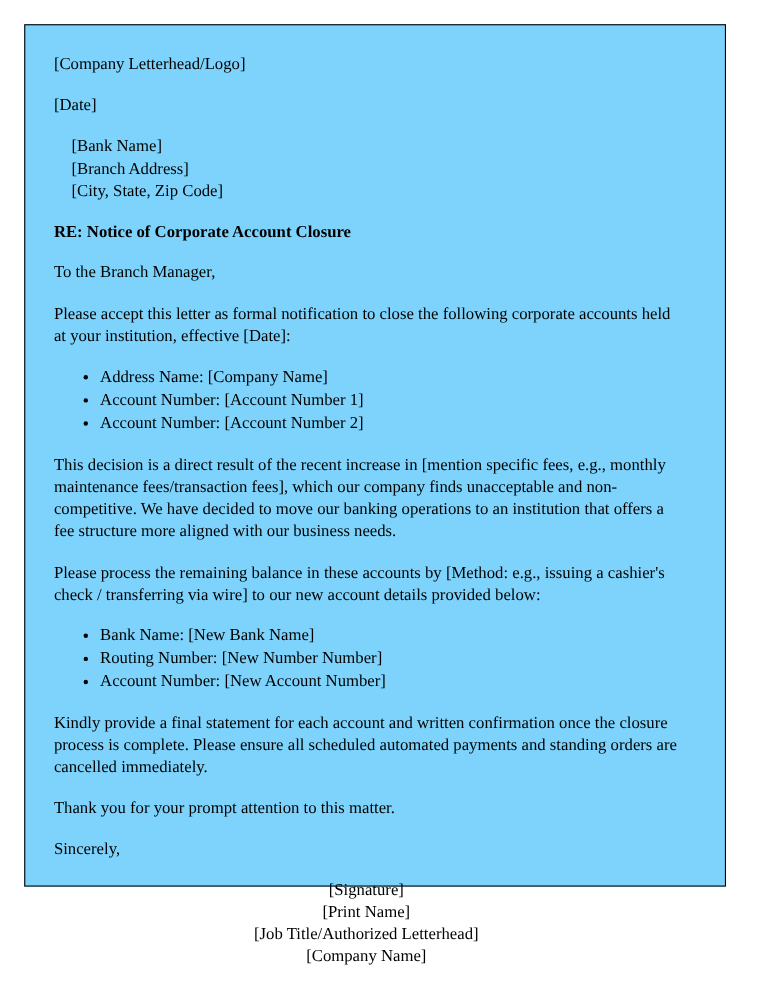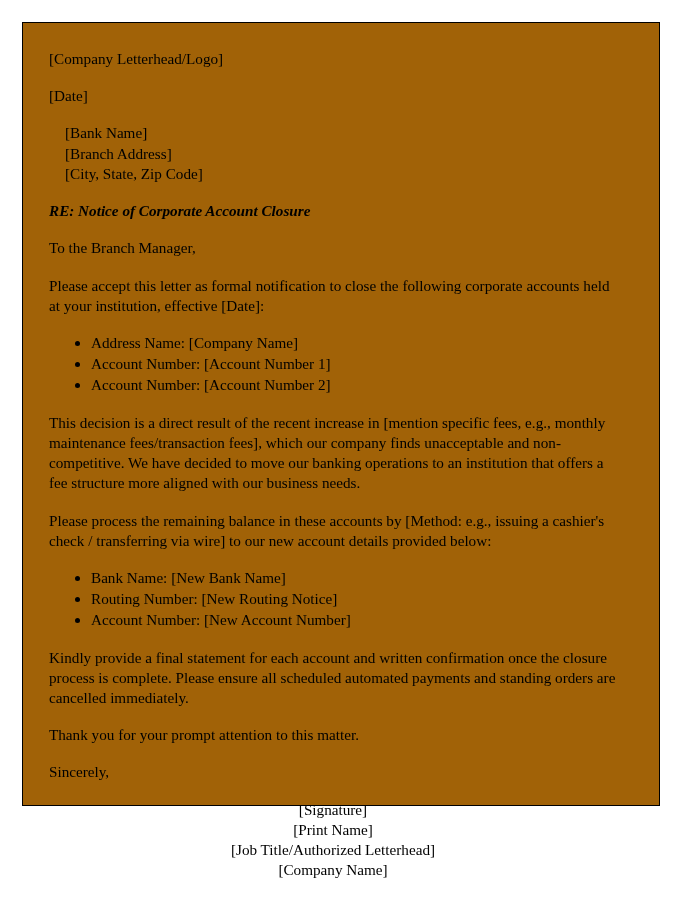--- a/index.html
+++ b/index.html
@@ -14,41 +14,40 @@
     color: #000000;
     overflow: hidden;
   }
   .page {
     position: absolute;
     left: 22px;
     top: 22px;
     width: 638px;
     height: 784px;
     border: 1px solid #000000;
-    background: #a16207;
+    background: #7dd3fc;
     box-sizing: border-box;
   }
   .content {
     padding: 26px 42px 0 26px;
     font-size: 15.2px;
     line-height: 1.33;
   }
   .para {
     margin: 0 0 17px 0;
   }
   .tight {
     margin: 0;
   }
   .block-gap {
     margin: 0 0 17px 16px;
   }
   .subject {
     font-weight: bold;
     margin: 0 0 17px 0;
-    font-style: italic;
   }
   ul.list {
     margin: 0 0 17px 0;
     padding-left: 42px;
     list-style-type: disc;
   }
   ul.list li {
     margin: 0 0 1px 0;
   }
   .sig-line {
@@ -83,21 +82,21 @@
       <li>Account Number: [Account Number 1]</li>
       <li>Account Number: [Account Number 2]</li>
     </ul>
 
     <p class="para">This decision is a direct result of the recent increase in [mention specific fees, e.g., monthly maintenance fees/transaction fees], which our company finds unacceptable and non-competitive. We have decided to move our banking operations to an institution that offers a fee structure more aligned with our business needs.</p>
 
     <p class="para">Please process the remaining balance in these accounts by [Method: e.g., issuing a cashier's check / transferring via wire] to our new account details provided below:</p>
 
     <ul class="list">
       <li>Bank Name: [New Bank Name]</li>
-      <li>Routing Number: [New Routing Notice]</li>
+      <li>Routing Number: [New Number Number]</li>
       <li>Account Number: [New Account Number]</li>
     </ul>
 
     <p class="para">Kindly provide a final statement for each account and written confirmation once the closure process is complete. Please ensure all scheduled automated payments and standing orders are cancelled immediately.</p>
 
     <p class="para">Thank you for your prompt attention to this matter.</p>
 
     <p class="para">Sincerely,</p>
 
     <div>

